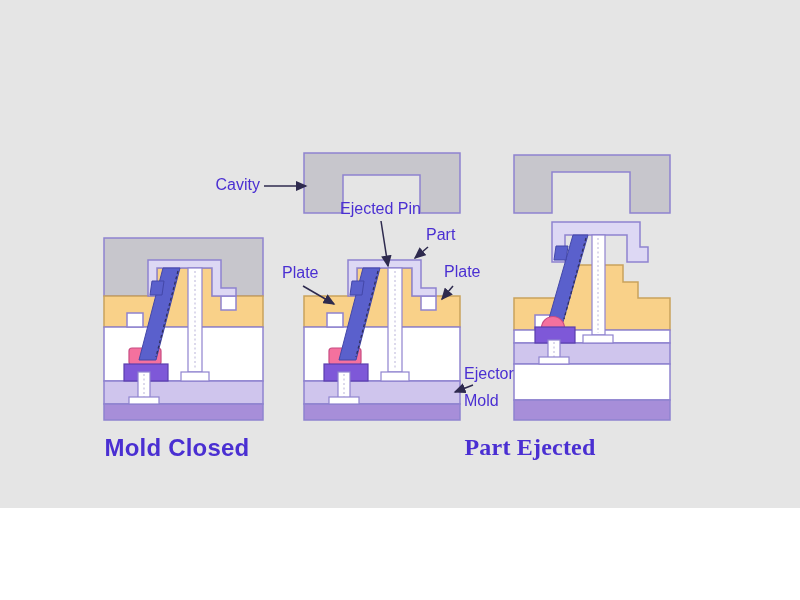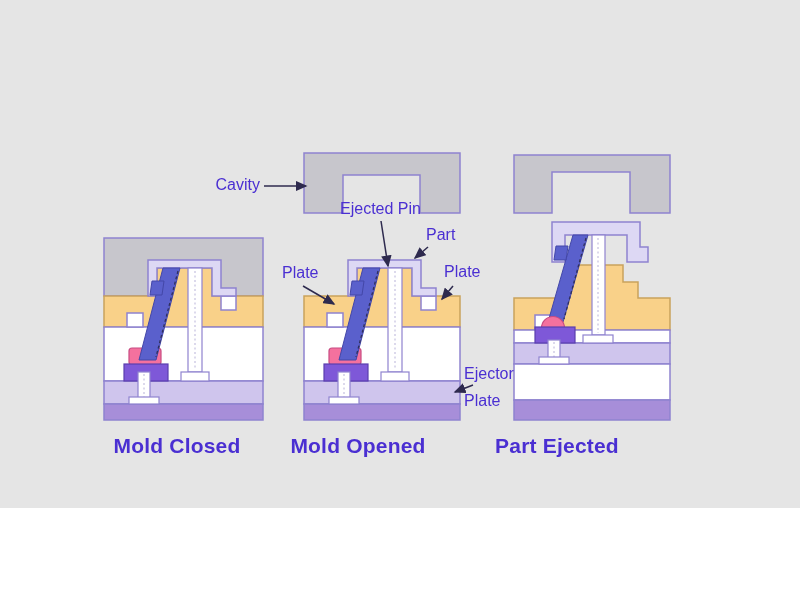--- a/index.html
+++ b/index.html
@@ -16,21 +16,21 @@
   .lifter{fill:#5a60cc;stroke:#4347a8;stroke-width:1;}
   .pink  {fill:#f4719e;stroke:#c84b82;stroke-width:1.2;}
   .block {fill:#7e58d8;stroke:#5b3fae;stroke-width:1.2;}
   .pin   {fill:#ffffff;stroke:#8f83cf;stroke-width:1.2;}
   .cdash {stroke:#b9b3d9;stroke-width:1;stroke-dasharray:2 2.5;fill:none;}
   .ldash {stroke:#30305c;stroke-width:1.3;stroke-dasharray:3 2.5;fill:none;}
   .arrow {stroke:#2e2a4e;stroke-width:1.5;fill:none;}
   .lbl{position:absolute;color:#4a2fd2;font-size:16px;line-height:18px;white-space:pre-line;}
   .lbl.right{text-align:right;}
   .cap{position:absolute;top:434px;width:160px;text-align:center;color:#4a2fd2;
-       font-size:21px;font-weight:600;letter-spacing:.2px;}
+       font-size:24px;font-weight:600;letter-spacing:.2px;}
 </style>
 </head>
 <body>
 
 <div class="canvas">
 
 <svg width="800" height="600" viewBox="0 0 800 600">
   <defs>
     <marker id="ah" markerWidth="9" markerHeight="7" refX="7" refY="3.5" orient="auto">
       <path d="M0,0 L8,3.5 L0,7 Z" fill="#2e2a4e"></path>
@@ -112,18 +112,17 @@
     <line class="arrow" x1="473" y1="385" x2="455" y2="392" marker-end="url(#ah)"></line>
   </g>
 </svg>
 
   <div class="lbl right" style="left:178px;top:176px;width:82px;">Cavity</div>
   <div class="lbl" style="left:340px;top:200px;">Ejected Pin</div>
   <div class="lbl" style="left:426px;top:226px;text-align:right;">Part</div>
   <div class="lbl" style="left:282px;top:264px;">Plate</div>
   <div class="lbl" style="left:444px;top:263px;">Plate</div>
   <div class="lbl" style="left:464px;top:360px;line-height:27px;">Ejector
-Plate</div>
+Mold</div>
 
   <div class="cap" style="left:97px;">Mold Closed</div>
-  <div class="cap" style="left:278px;">Mold Opened</div>
-  <div class="cap" style="left:477px;">Part Ejected</div>
+  <div class="cap" style="left:450px;font-family:Liberation Serif, serif;">Part Ejected</div>
 </div>
 
 </body></html>

